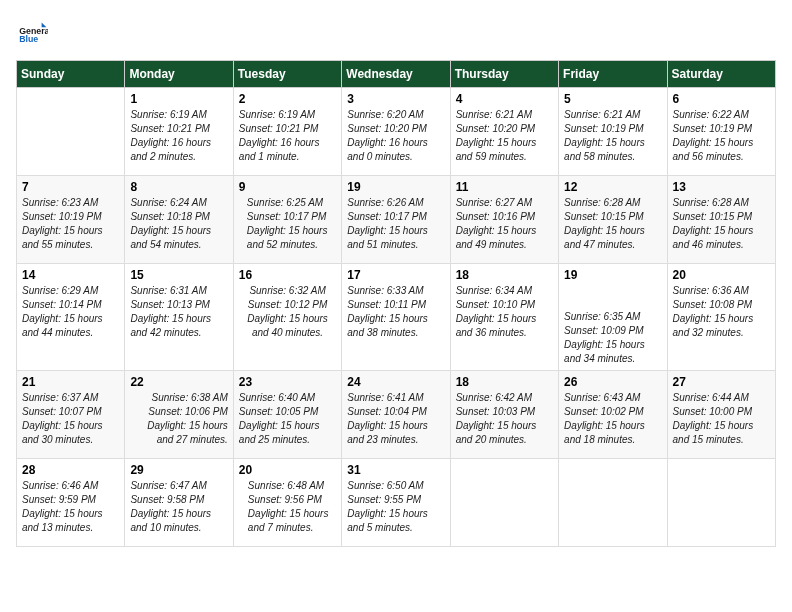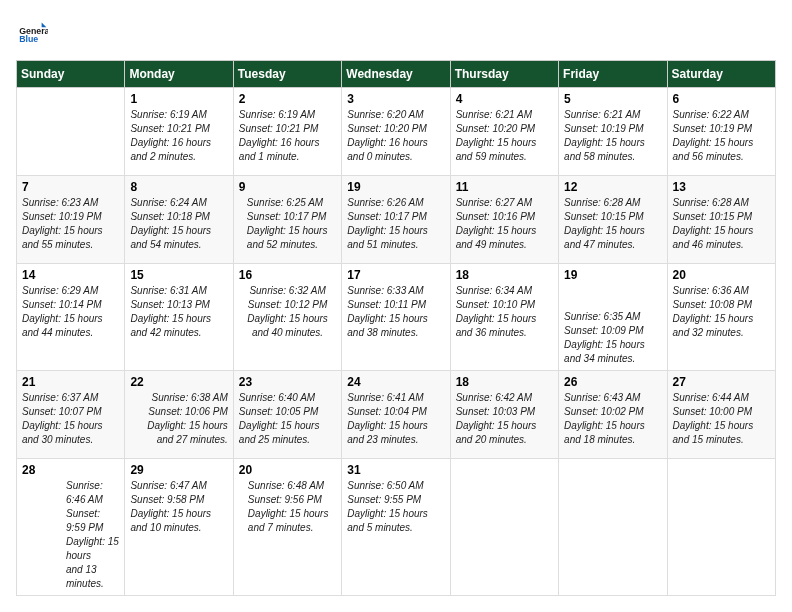--- a/index.html
+++ b/index.html
@@ -308,21 +308,21 @@
           <span class="day-num">27</span>
           <div class="day-info" style="white-space: pre-line;">Sunrise: 6:44 AM
 Sunset: 10:00 PM
 Daylight: 15 hours
 and 15 minutes.</div>
         </td>
       </tr>
       <tr>
         <td>
           <span class="day-num">28</span>
-          <div class="day-info" style="white-space: pre-line; margin-left: 44px;">Sunrise: 6:46 AM
+          <div class="day-info" style="white-space: pre-line;">Sunrise: 6:46 AM
 Sunset: 9:59 PM
 Daylight: 15 hours
 and 13 minutes.</div>
         </td>
         <td>
           <span class="day-num">29</span>
           <div class="day-info" style="white-space: pre-line;">Sunrise: 6:47 AM
 Sunset: 9:58 PM
 Daylight: 15 hours
 and 10 minutes.</div>

